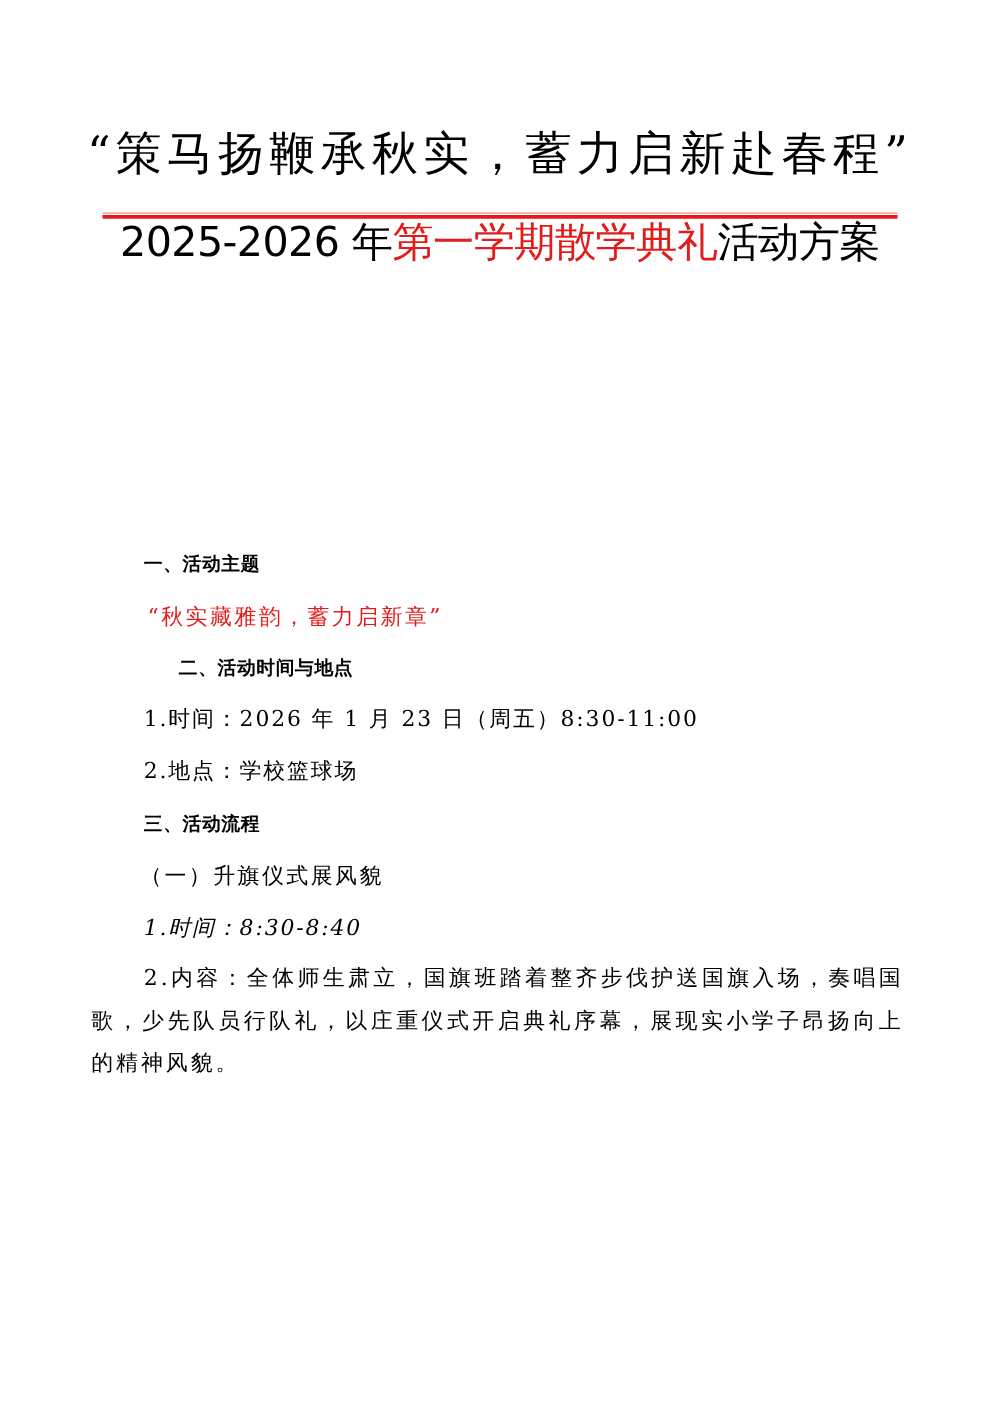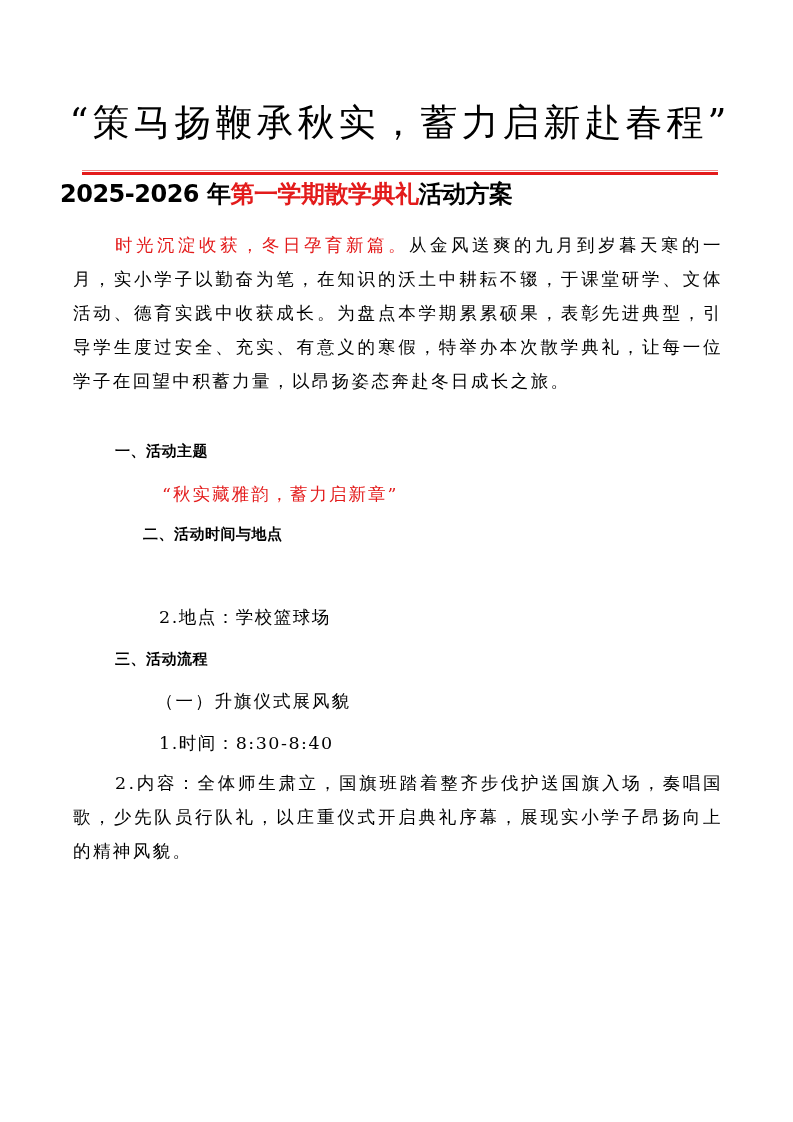--- a/index.html
+++ b/index.html
@@ -11,39 +11,39 @@
       font-family: "DejaVu Serif", "Liberation Serif", serif;
       font-size: 37px; letter-spacing: 4px; line-height: 50px; white-space: nowrap;
     }
     .rule-thin {
       position: absolute; left: 82px; top: 170px; width: 636px; height: 1px; background: #f08a8a;
     }
     .rule-thick {
       position: absolute; left: 82px; top: 172px; width: 636px; height: 3px; background: #e31b1b;
     }
     .title2 {
-      position: absolute; left: 60px; top: 172px; width: 680px; 
+      position: absolute; left: 60px; top: 172px; width: 680px; text-align: center;
       font-family: "DejaVu Sans", "Liberation Sans", sans-serif;
-      font-size: 24px; line-height: 44px; white-space: nowrap; letter-spacing: -0.5px; font-weight: bold;
+      font-size: 33px; line-height: 44px; white-space: nowrap; letter-spacing: -0.5px;
     }
     .title2 .red { color: #e31b1b; }
 
     .body-text {
       position: absolute; left: 73px; width: 650px;
       font-family: "DejaVu Serif", "Liberation Serif", serif;
       font-size: 17.5px; line-height: 34px; letter-spacing: 2.4px;
       text-align: justify;
     }
     .para { top: 228px; text-indent: 42px; }
     .para .lead { color: #e31b1b; }
 
     .line {
       position: absolute; left: 115px;
       font-family: "DejaVu Serif", "Liberation Serif", serif;
-      font-size: 17.5px; line-height: 26px; white-space: nowrap; letter-spacing: 1.5px; margin-left: 44px;
+      font-size: 17.5px; line-height: 26px; white-space: nowrap; letter-spacing: 1.5px;
     }
     .heading {
       position: absolute; left: 115px;
       font-family: "DejaVu Sans", "Liberation Sans", sans-serif;
       font-size: 15px; font-weight: bold; line-height: 26px; white-space: nowrap; letter-spacing: 0.5px;
     }
     .theme { color: #e31b1b; left: 118px; letter-spacing: 2px; }
     .sub { left: 112px; letter-spacing: 2px; }
     .para2 { top: 766px; text-indent: 42px; }
   </style>
@@ -54,29 +54,27 @@
 
   <div class="title1">“策马扬鞭承秋实，蓄力启新赴春程”</div>
 
   <div class="rule-thin"></div>
   <div class="rule-thick"></div>
 
   <div class="title2">
     <span>2025-2026 年</span><span class="red">第一学期散学典礼</span><span>活动方案</span>
   </div>
 
-  <div class="body-text para">
-    <span class="lead">时光沉淀收获，冬日孕育新篇。</span><span>从金风送爽的九月到岁暮天寒的一月，实小学子以勤奋为笔，在知识的沃土中耕耘不辍，于课堂研学、文体活动、德育实践中收获成长。为盘点本学期累累硕果，表彰先进典型，引导学生度过安全、充实、有意义的寒假，特举办本次散学典礼，让每一位学子在回望中积蓄力量，以昂扬姿态奔赴冬日成长之旅。</span>
-  </div>
 
   <div class="heading" style="top:438px;">一、活动主题</div>
   <div class="line theme" style="top:481px;">“秋实藏雅韵，蓄力启新章”</div>
 
   <div class="heading" style="top:521px;margin-left:28px;">二、活动时间与地点</div>
+  <div class="line" style="top:563px;">1.时间：2026 年 1 月 23 日（周五）8:30-11:00</div>
   <div class="line" style="top:604px;">2.地点：学校篮球场</div>
 
   <div class="heading" style="top:646px;text-align:center;">三、活动流程</div>
   <div class="line sub" style="top:688px;">（一）升旗仪式展风貌</div>
-  <div class="line" style="top:730px;">1.时间：8:30-8:40</div>
+  <div class="line" style="top:730px;font-style:italic;">1.时间：8:30-8:40</div>
 
   <div class="body-text para2">2.内容：全体师生肃立，国旗班踏着整齐步伐护送国旗入场，奏唱国歌，少先队员行队礼，以庄重仪式开启典礼序幕，展现实小学子昂扬向上的精神风貌。</div>
 
 </div>
 
 </body></html>

